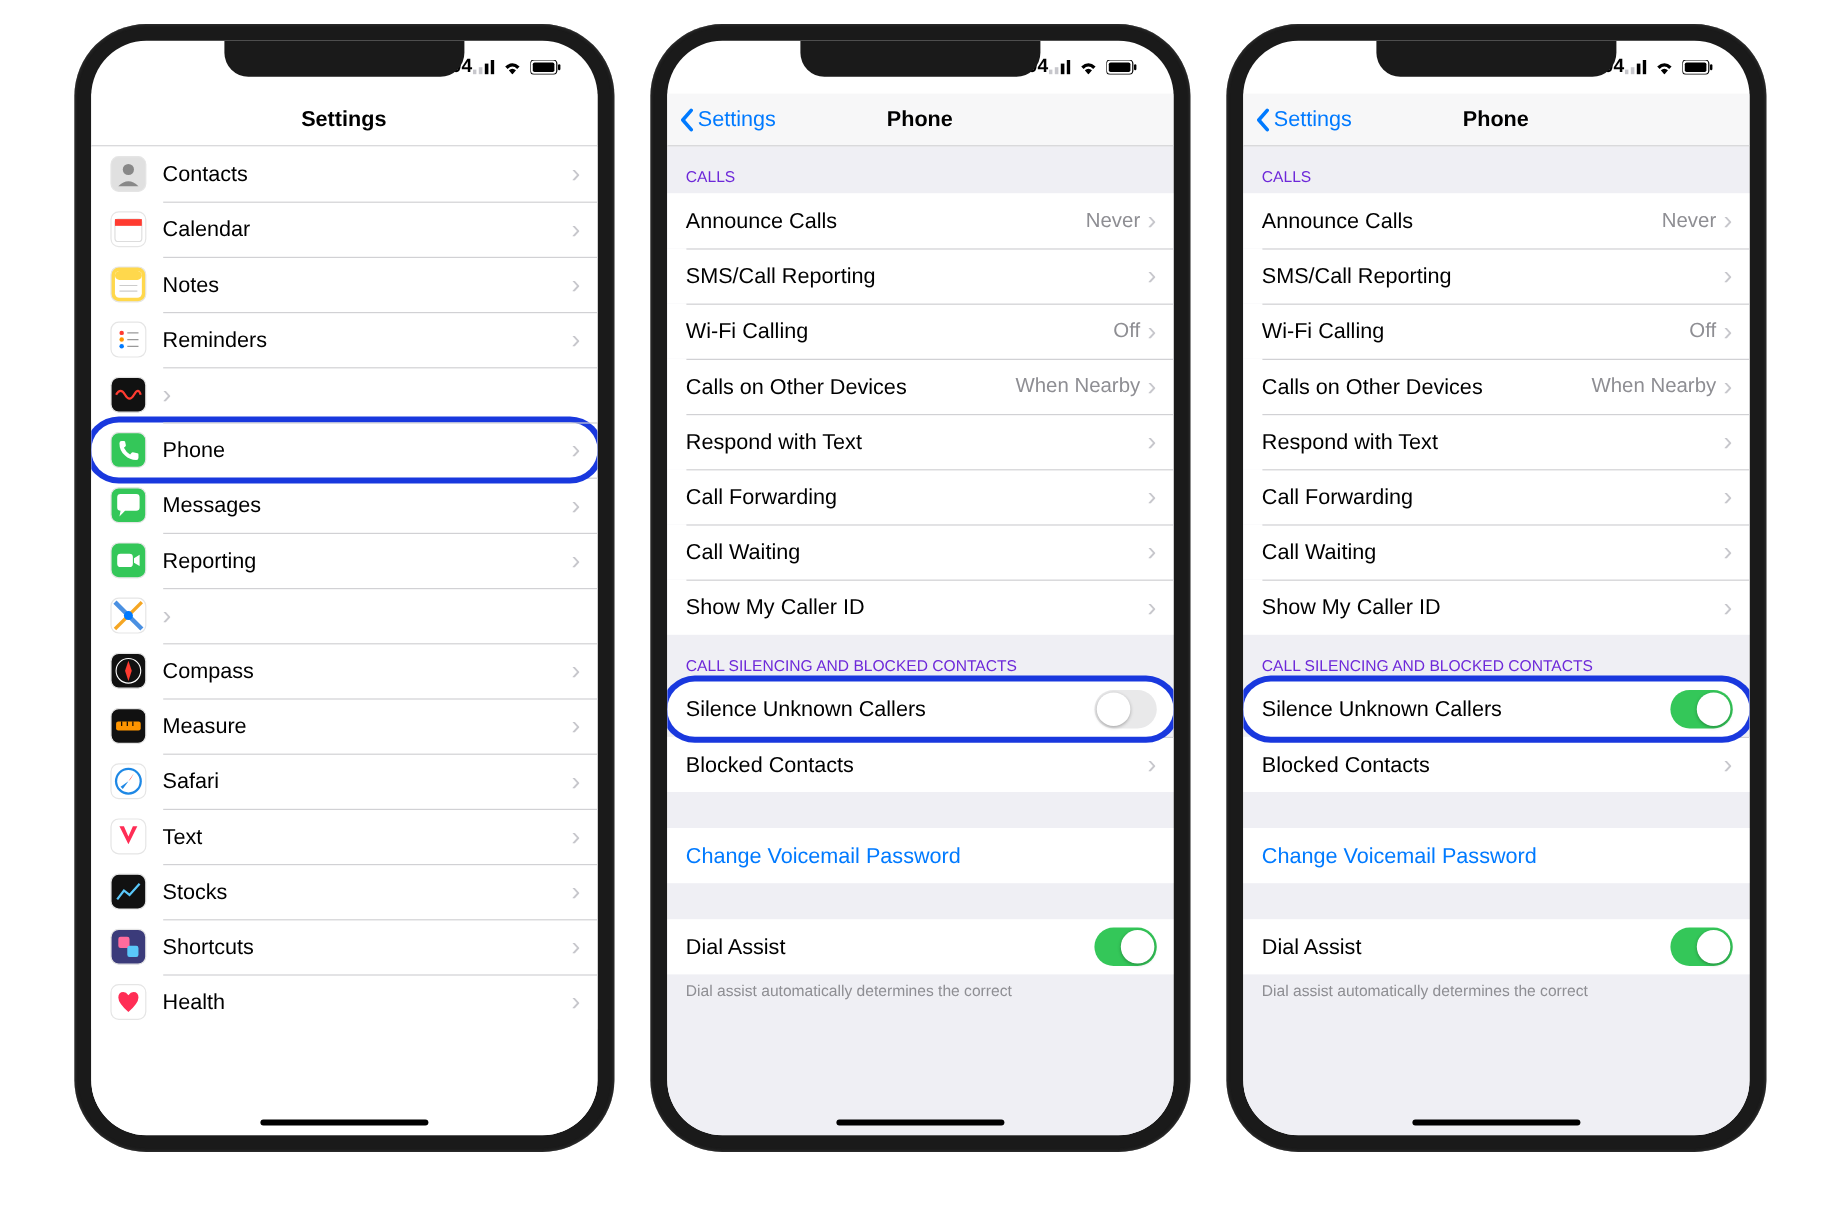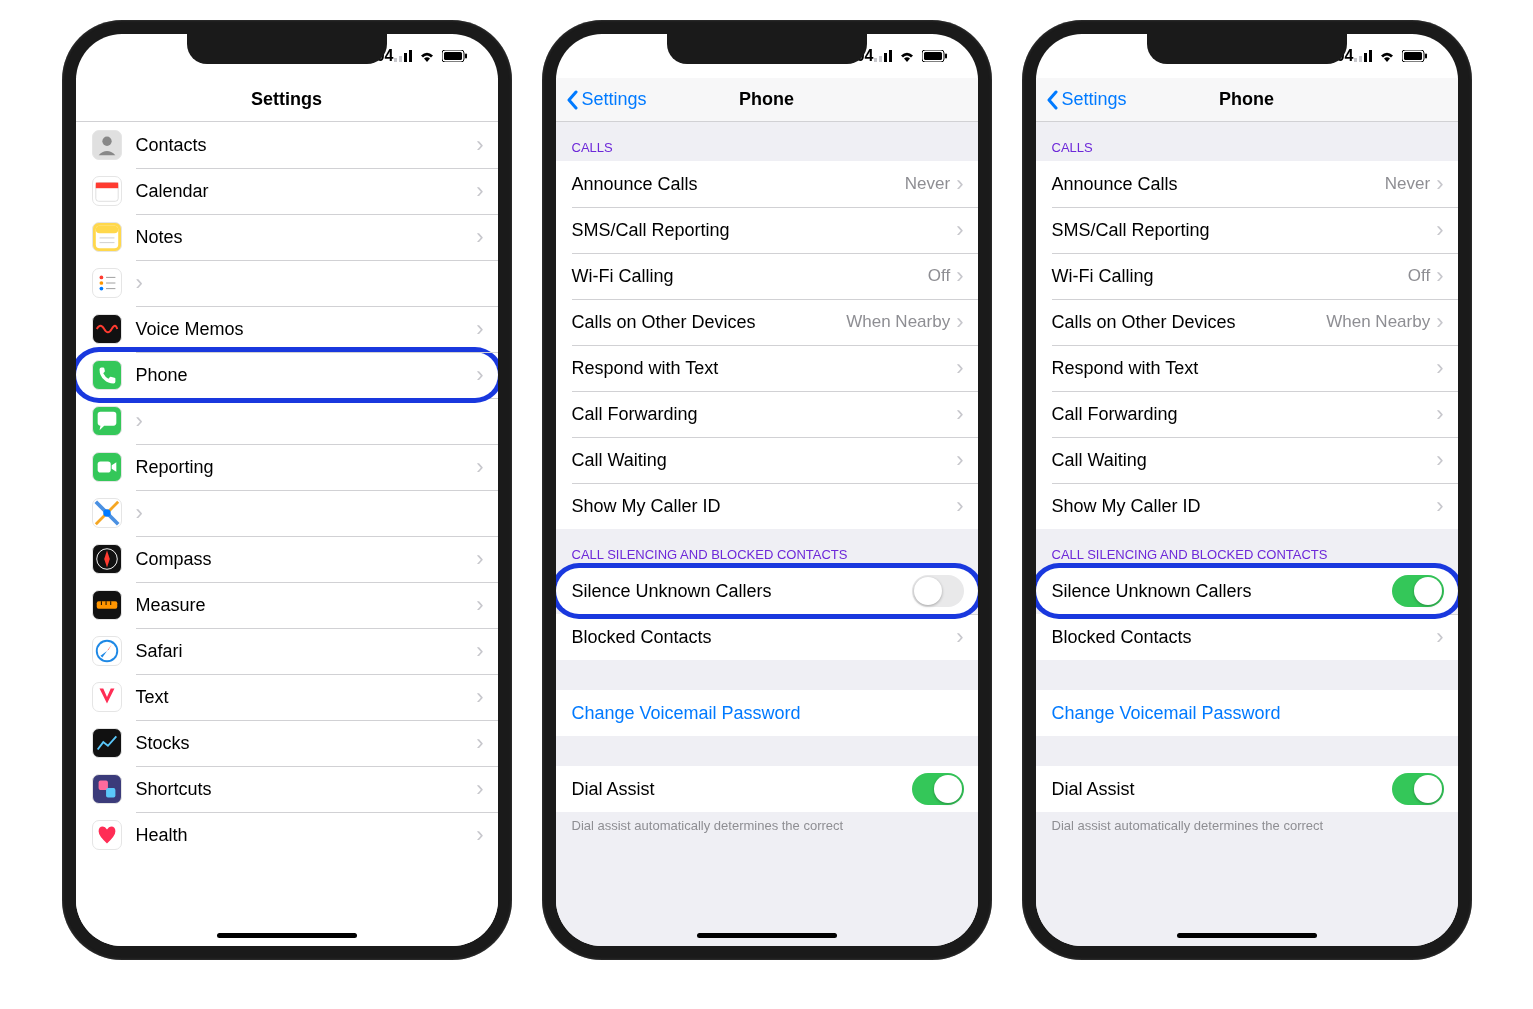--- a/index.html
+++ b/index.html
@@ -218,46 +218,47 @@
           <span class="app-icon" style="background:#ffffff;border:0.5px solid #e5e5e5">
             <svg width="30" height="30" viewBox="0 0 30 30">
               <circle cx="9" cy="9" r="2" fill="#ff3b30"></circle>
               <circle cx="9" cy="15" r="2" fill="#ff9500"></circle>
               <circle cx="9" cy="21" r="2" fill="#007aff"></circle>
               <line x1="14" y1="9" x2="24" y2="9" stroke="#999"></line>
               <line x1="14" y1="15" x2="24" y2="15" stroke="#999"></line>
               <line x1="14" y1="21" x2="24" y2="21" stroke="#999"></line>
             </svg>
           </span>
+          <span class="label">Reminders</span>
           <span class="chev">›</span>
         </div>
         <div class="row">
           <span class="app-icon" style="background:#111111;border:0.5px solid #e5e5e5">
             <svg width="30" height="30" viewBox="0 0 30 30">
               <path d="M4 15 Q8 8 12 15 Q16 22 20 15 Q24 8 26 15" stroke="#ff3b30" stroke-width="2" fill="none"></path>
             </svg>
           </span>
-          <span class="label">Voice Memos</span>
           <span class="chev">›</span>
         </div>
         <div class="row highlight">
           <span class="app-icon" style="background:#34c759;border:0.5px solid #e5e5e5">
             <svg width="30" height="30" viewBox="0 0 30 30">
               <path d="M9 7 Q7 7 7 9 Q7 16 12 20 Q16 24 22 24 Q24 24 24 22 L24 19 Q24 18 23 18 L19 17 Q18 17 17.5 18 L16.5 19 Q13 17 11 13 L12 12 Q13 11.5 12.7 10.5 L12 7.5 Q12 7 11 7 Z" fill="#fff"></path>
             </svg>
           </span>
           <span class="label">Phone</span>
           <span class="chev">›</span>
         </div>
         <div class="row">
           <span class="app-icon" style="background:#34c759;border:0.5px solid #e5e5e5">
             <svg width="30" height="30" viewBox="0 0 30 30">
               <path d="M5 8 Q5 5 8 5 L22 5 Q25 5 25 8 L25 17 Q25 20 22 20 L12 20 L7 25 L8 20 Q5 20 5 17 Z" fill="#fff"></path>
             </svg>
           </span>
+          <span class="label">Messages</span>
           <span class="chev">›</span>
         </div>
         <div class="row">
           <span class="app-icon" style="background:#34c759;border:0.5px solid #e5e5e5">
             <svg width="30" height="30" viewBox="0 0 30 30">
               <rect x="5" y="9" width="14" height="12" rx="3" fill="#fff"></rect>
               <path d="M20 13 L25 10 L25 20 L20 17 Z" fill="#fff"></path>
             </svg>
           </span>
           <span class="label">Reporting</span>

